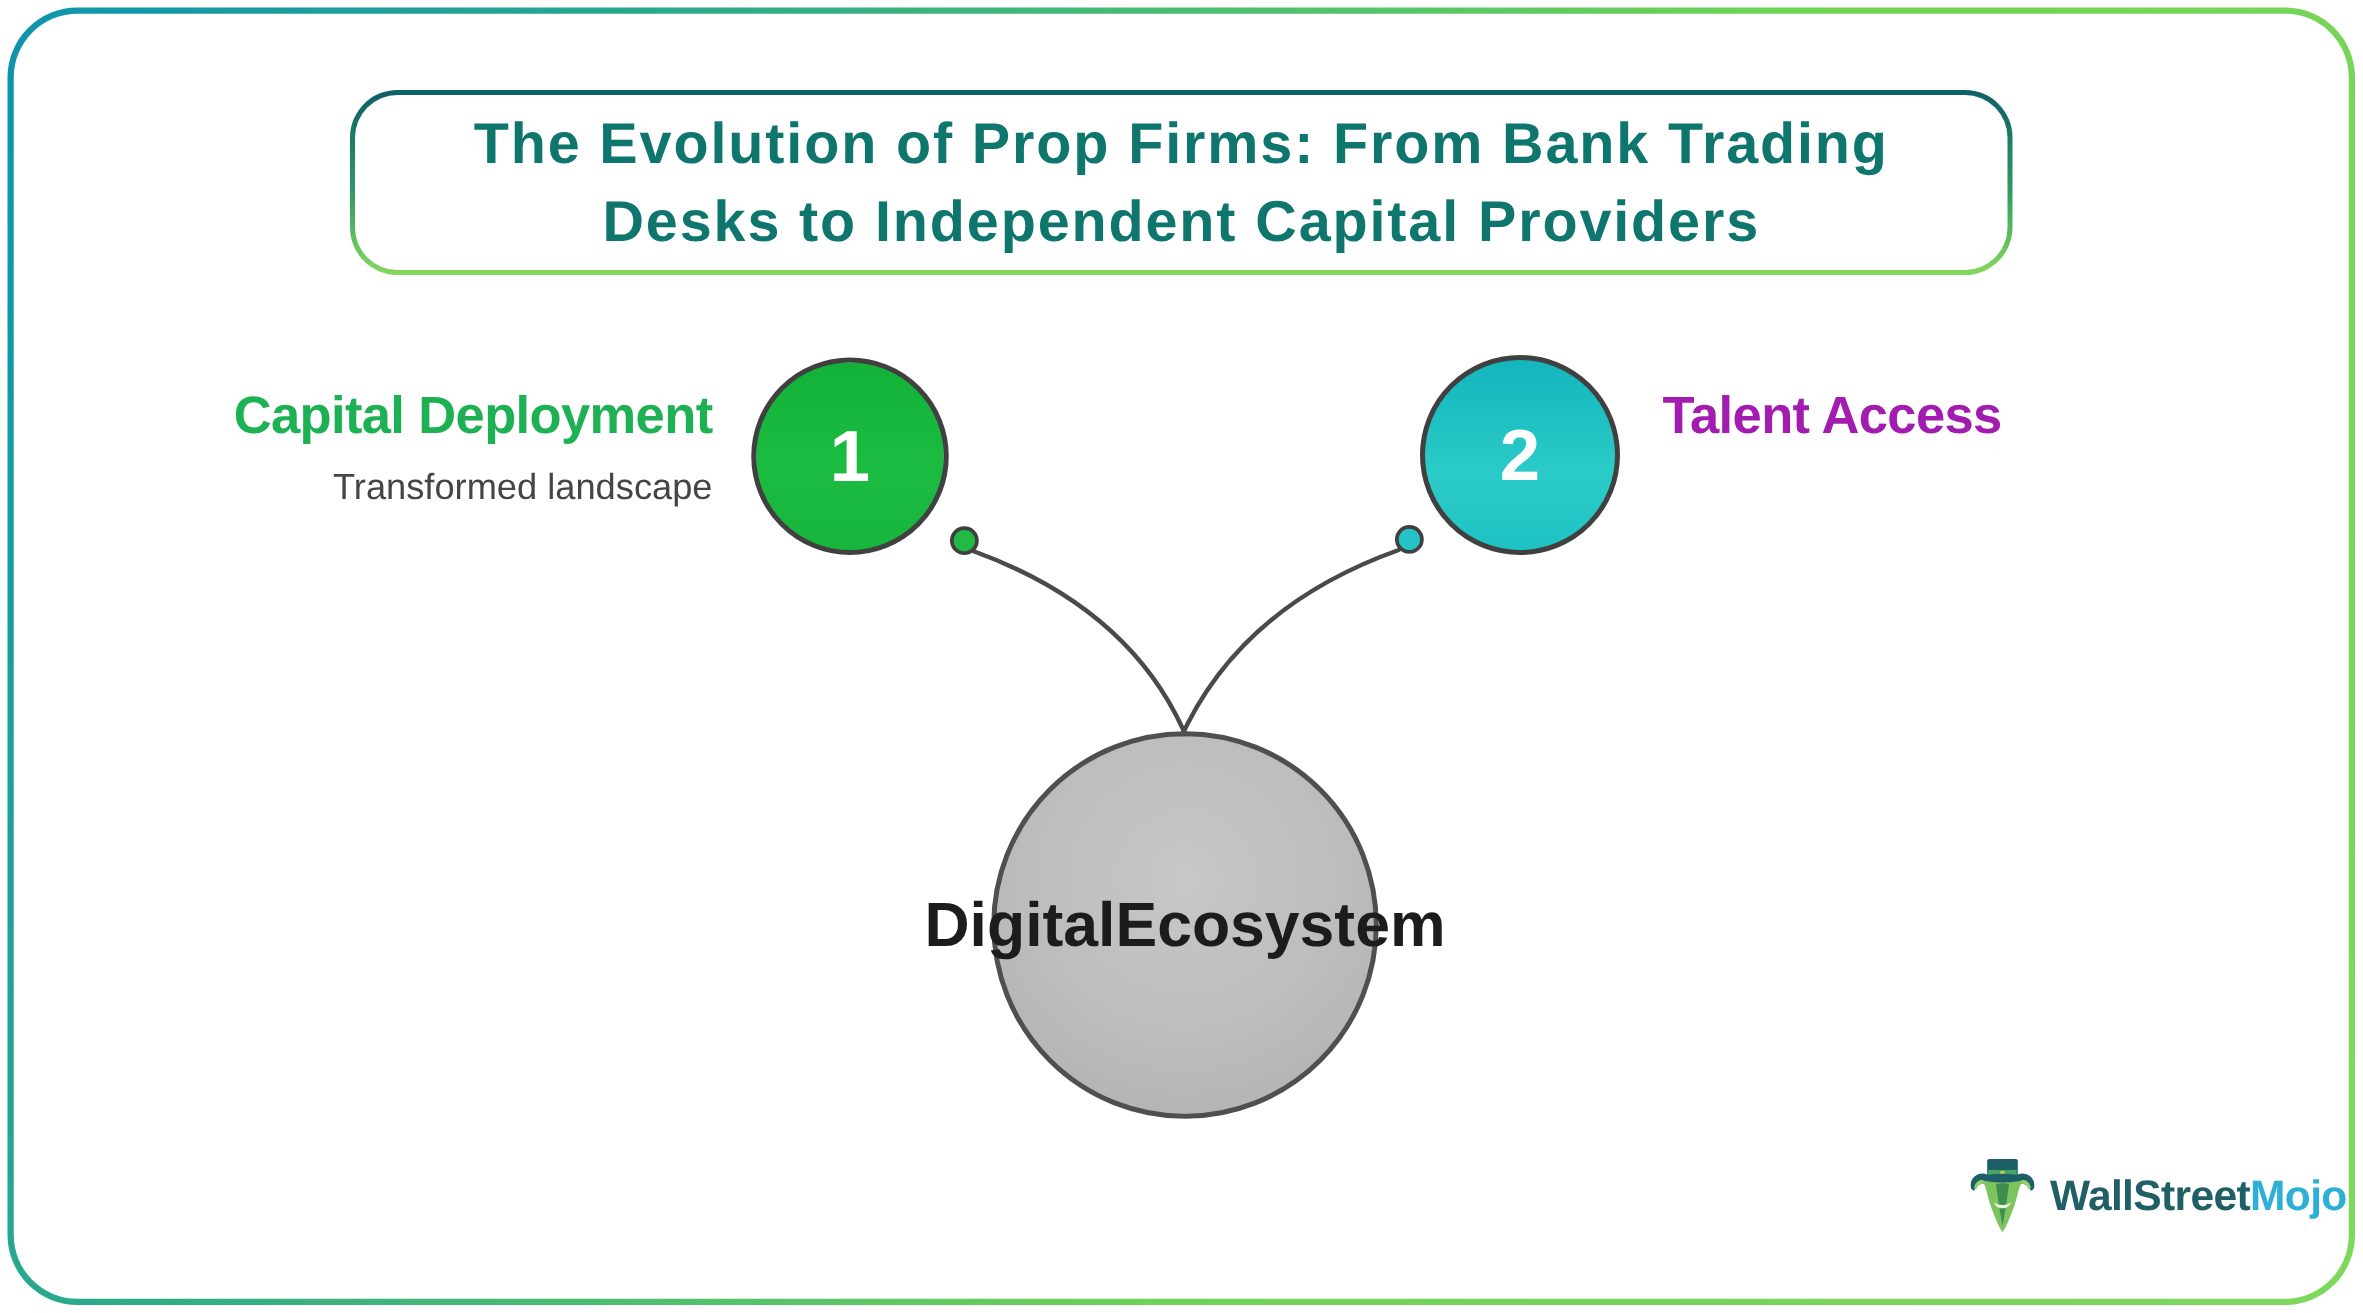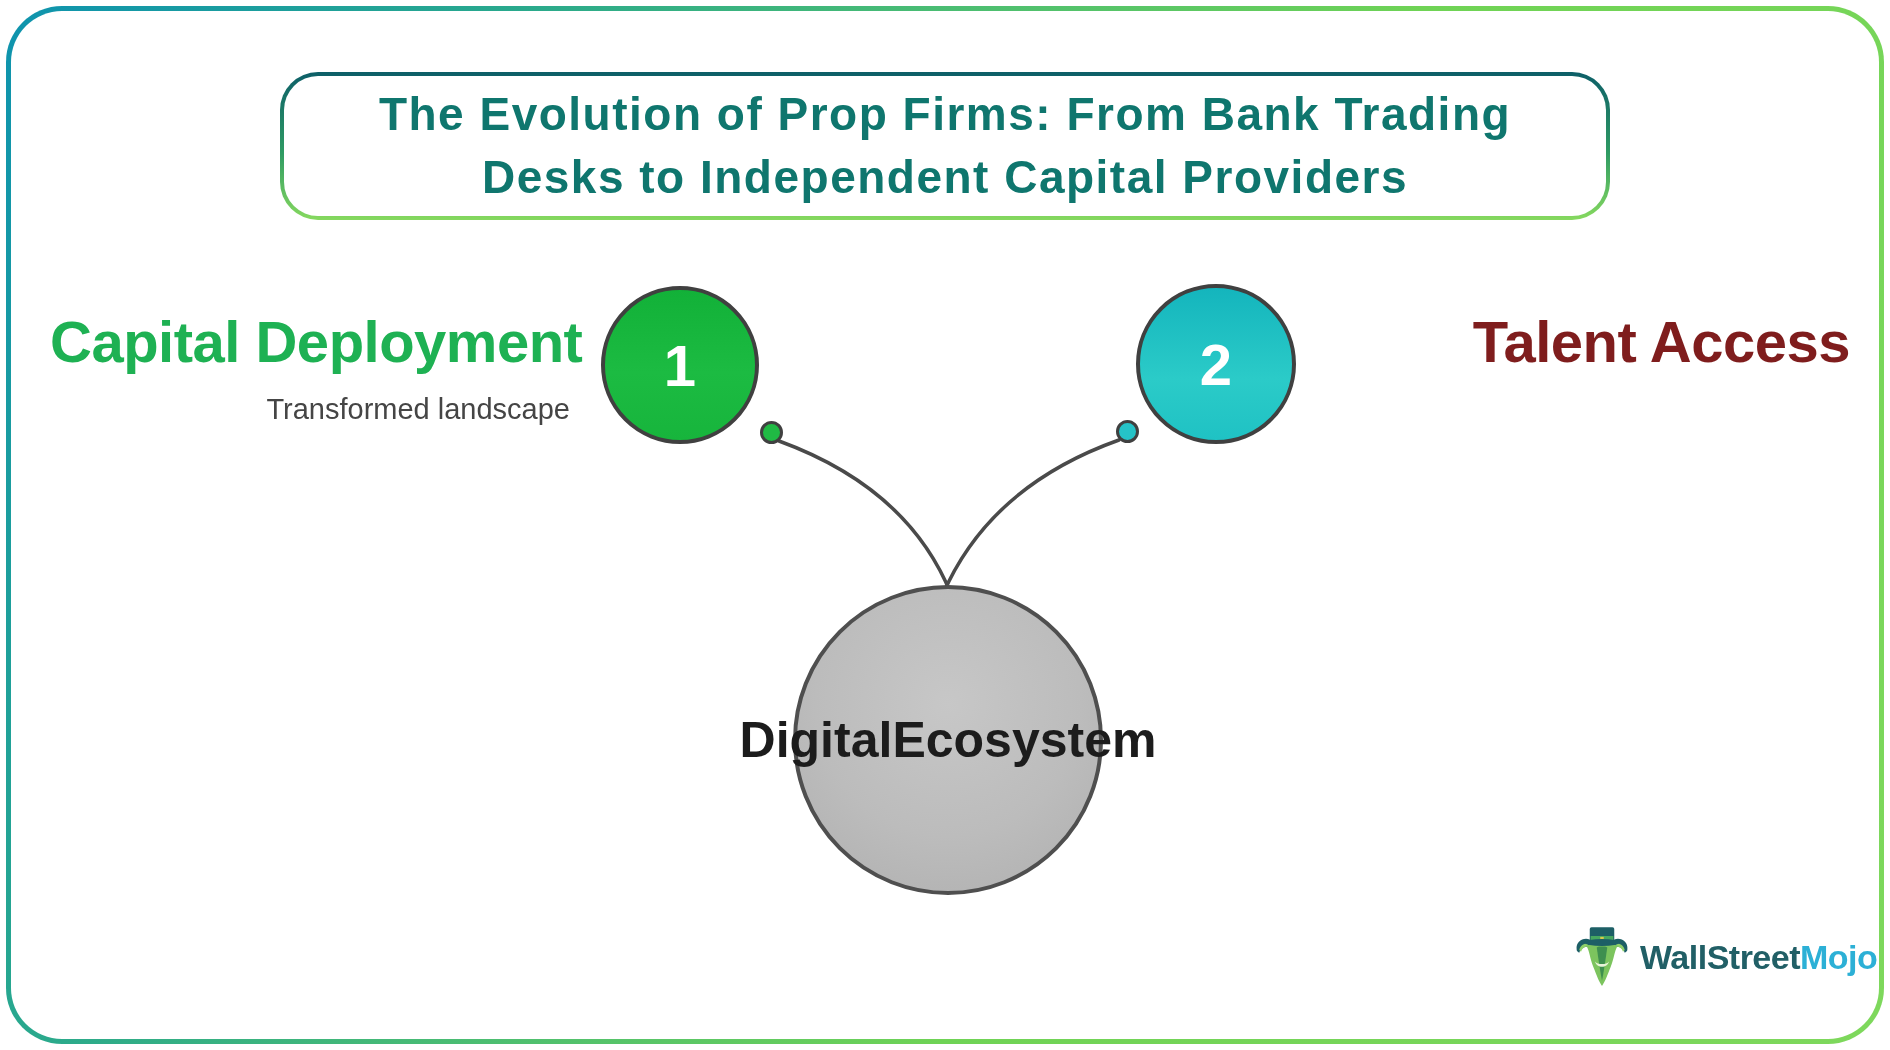--- a/index.html
+++ b/index.html
@@ -128,27 +128,27 @@
     right: 1320px;   
     width: 520px;
     text-align: right;
   }
   .label-right {
     left: 1330px;
     width: 520px;
     text-align: left;
   }
   .node-label {
-    font-size: 58px;
+    font-size: 42px;
     font-weight: bold;
     letter-spacing: -0.5px;
     white-space: nowrap;
   }
   .label-left .node-label { color: #1eb153; }
-  .label-right .node-label { color: #7f1d1d; text-align: right; }
+  .label-right .node-label { color: #a21caf; }
   .node-desc {
     margin-top: 16px;
     font-size: 29px;
     color: #454545;
     line-height: 36px;
   }
   
   .logo {
     position: absolute;
     left: 1574px; top: 926px;

